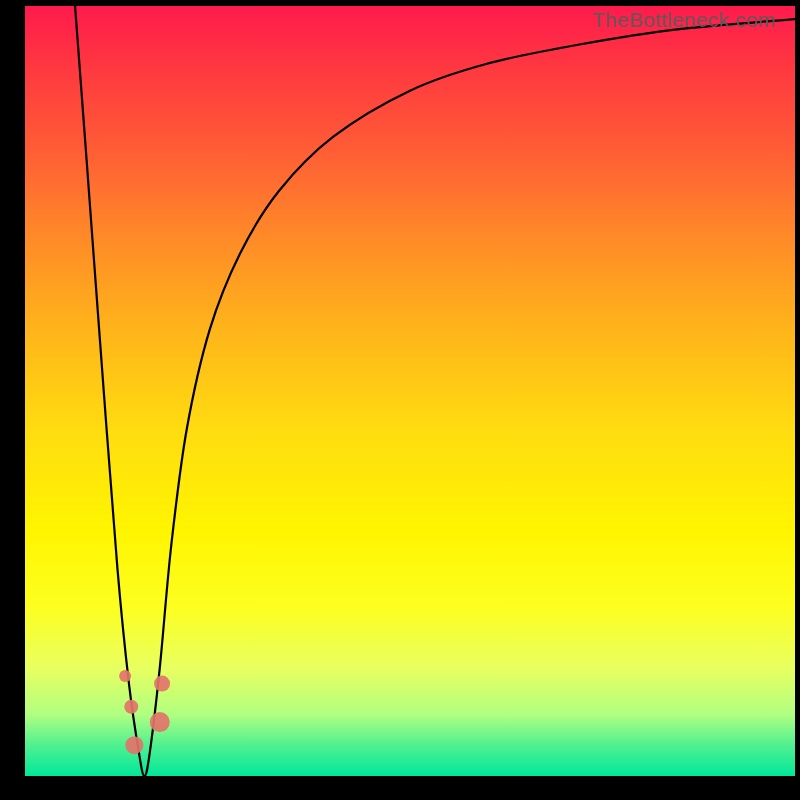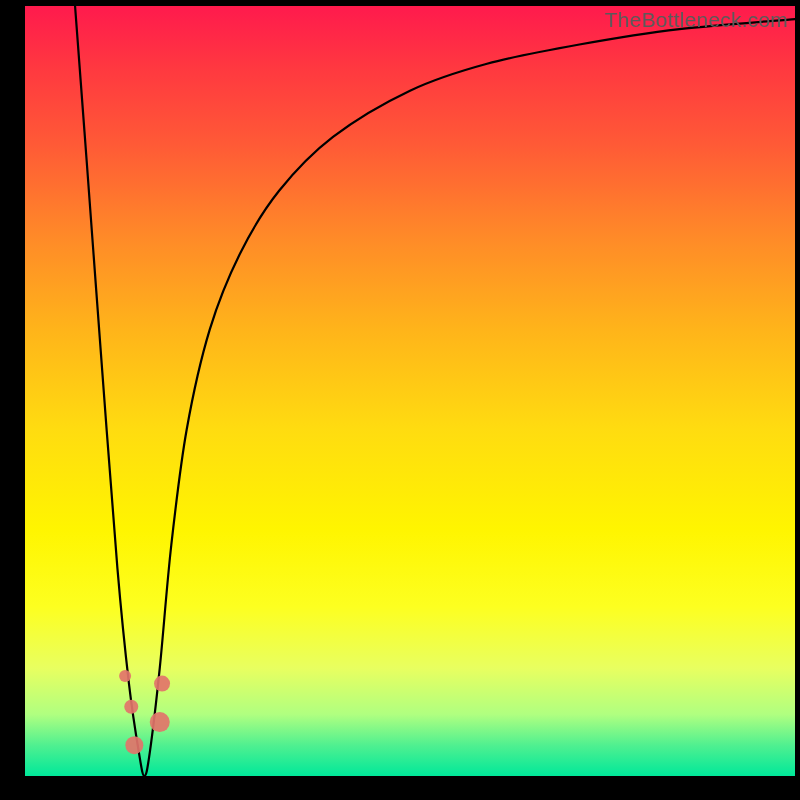--- a/index.html
+++ b/index.html
@@ -34,21 +34,21 @@
       #fdff20 78%,
       #e8ff60 86%,
       #b0ff80 92%,
       #50f090 96%,
       #00e89a 100%
     );
   }
   .watermark {
     position: absolute;
     top: 8px;
-    right: 12px;
+    right: 24px;
     color: #5a5a5a;
     font-size: 21px;
     font-weight: 500;
     letter-spacing: 0.2px;
   }
   svg.curve {
     position: absolute;
     left: 0;
     top: 0;
     width: 100%;

